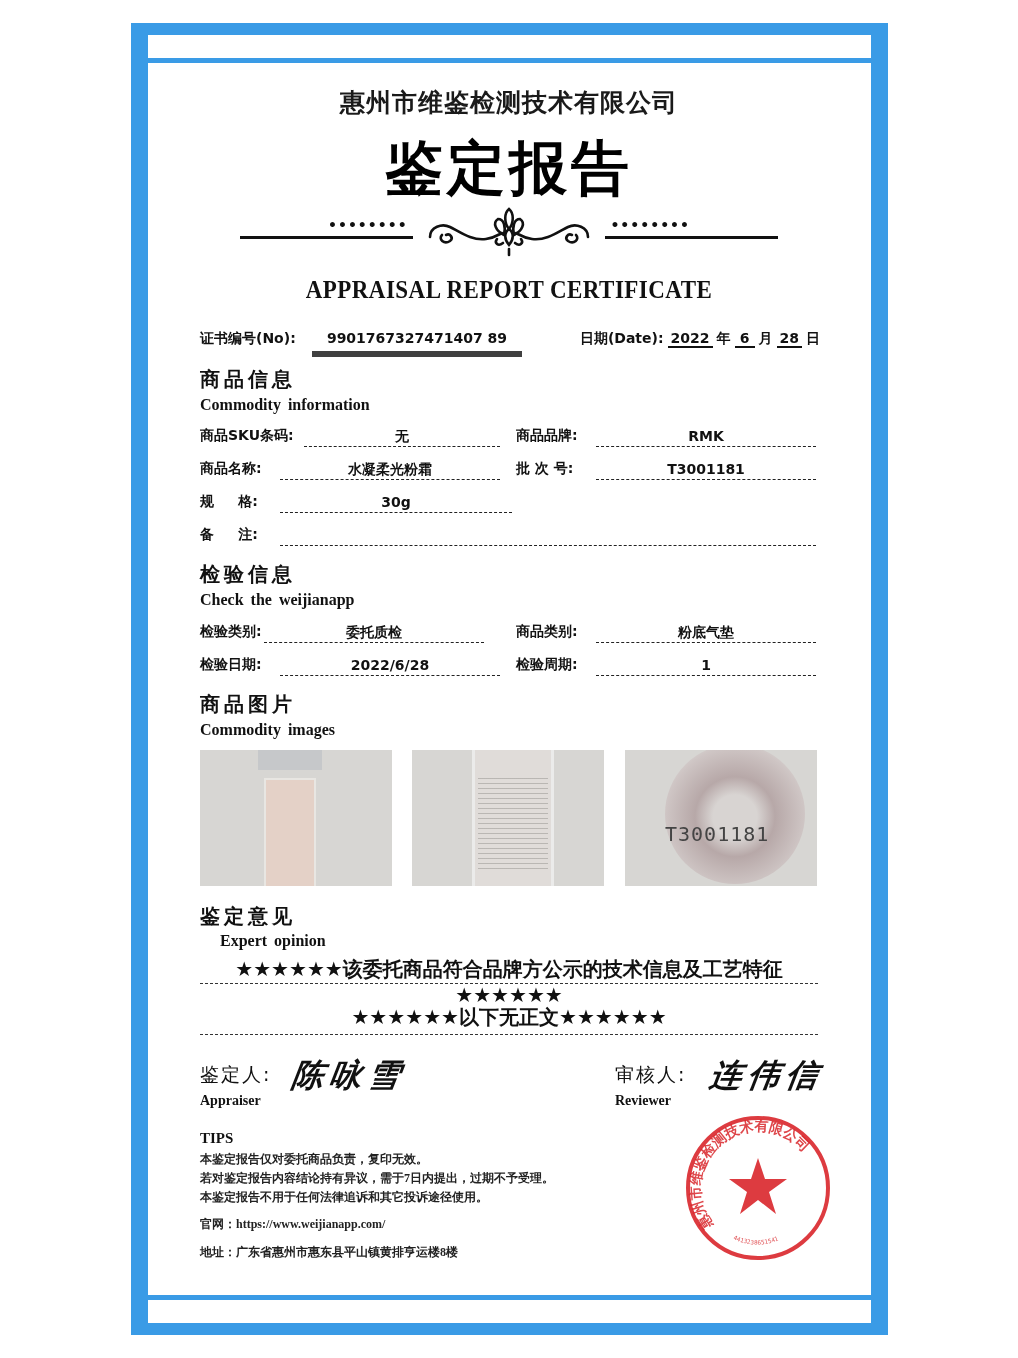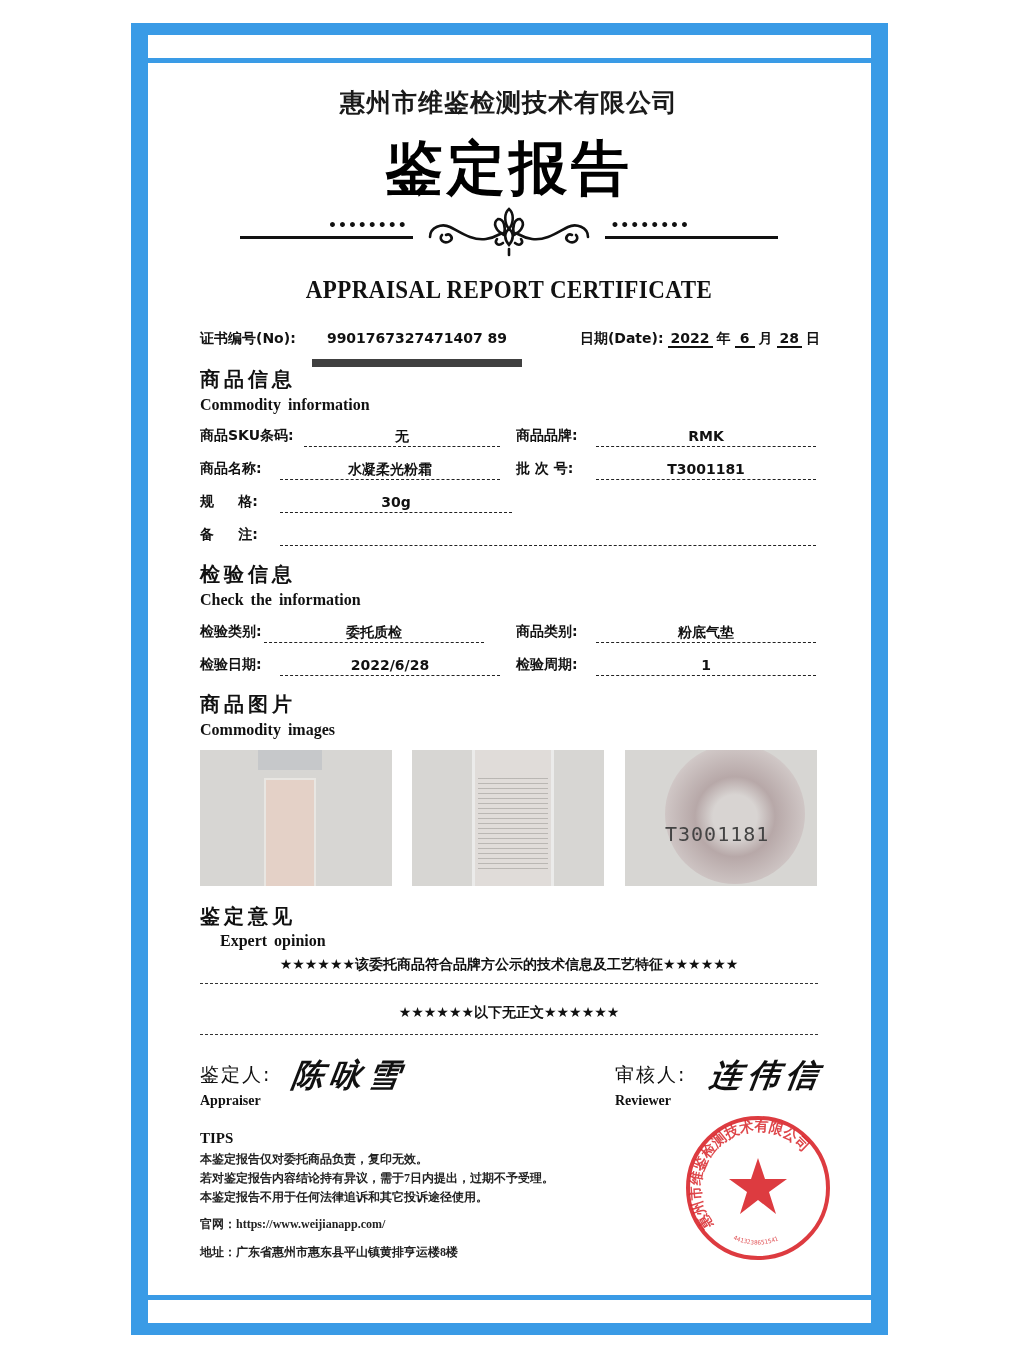--- a/index.html
+++ b/index.html
@@ -20,21 +20,21 @@
   .ornament .line-l { position: absolute; left: 0; top: 31px; width: 173px; height: 3px; background: #111; }
   .ornament .line-r { position: absolute; right: 0; top: 31px; width: 173px; height: 3px; background: #111; }
   .ornament .dots-l { position: absolute; left: 88px; top: 12px; font-size: 14px; letter-spacing: 1px; font-weight: bold; }
   .ornament .dots-r { position: absolute; right: 88px; top: 12px; font-size: 14px; letter-spacing: 1px; font-weight: bold; }
   .ornament svg { position: absolute; left: 180px; top: 0; }
 
   .en-title { position: absolute; top: 276px; left: 0; width: 1018px; text-align: center; font-family: "Liberation Serif", serif; font-size: 25px; font-weight: bold; letter-spacing: 0.5px; transform: scaleX(0.92); }
 
   .row-top { position: absolute; top: 330px; left: 200px; width: 620px; height: 22px; font-size: 14px; font-weight: bold; }
   .cert-no-label { position: absolute; left: 0; top: 0; }
-  .cert-no-val { position: absolute; left: 112px; top: 0; width: 210px; text-align: center; border-bottom: 8px solid #404040; padding-bottom: 13px; }
+  .cert-no-val { position: absolute; left: 112px; top: 0; width: 210px; text-align: center; border-bottom: 6px solid #404040; padding-bottom: 5px; }
   .date-block { position: absolute; right: 0; top: 0; display: flex; align-items: flex-end; gap: 4px; }
   .date-val { border-bottom: 2px solid #111; padding: 0 3px; min-width: 20px; text-align: center; }
 
   .sec-title { position: absolute; left: 200px; font-size: 20px; font-weight: bold; letter-spacing: 4px; }
   .sec-sub { position: absolute; left: 200px; font-family: "Liberation Serif", serif; font-size: 16px; font-weight: bold; word-spacing: 3px; }
 
   .field { position: absolute; height: 22px; font-size: 14px; font-weight: bold; }
   .field .lbl { position: absolute; left: 0; top: 0; white-space: pre; }
   .field .val { position: absolute; top: 0; text-align: center; border-bottom: 1.5px dashed #222; height: 20px; line-height: 18px; font-weight: bold; }
 
@@ -43,21 +43,21 @@
   .img1 { left: 0; }
   .img2 { left: 212px; }
   .img3 { left: 425px; }
   .img1 .bottle { position: absolute; left: 64px; top: 28px; width: 52px; height: 110px; background: #e4d1c7; border: 2px solid #e8e6e2; }
   .img1 .cap { position: absolute; left: 58px; top: 0; width: 64px; height: 20px; background: #c6c8ca; }
   .img2 .bottle { position: absolute; left: 60px; top: 0; width: 82px; height: 136px; background: #e0dcd9; border-left: 3px solid #ebebea; border-right: 3px solid #ebebea; }
   .img2 .txt { position: absolute; left: 66px; top: 24px; width: 70px; height: 96px; background: repeating-linear-gradient(to bottom, transparent 0 4px, #9a9894 4px 5px); opacity: 0.55; }
   .img3 .disc { position: absolute; left: 40px; top: -6px; width: 140px; height: 140px; border-radius: 50%; background: radial-gradient(circle at 50% 52%, #d8d4d2 0 22px, #b7a8a8 40px, #cfc6c5 70px, #d9d7d4 80px); }
   .img3 .lot { position: absolute; left: 40px; top: 72px; font-family: "DejaVu Sans Mono", monospace; font-size: 20px; color: #444; letter-spacing: 1px; }
 
-  .opinion { position: absolute; left: 200px; width: 618px; text-align: center; font-size: 14px; font-weight: bold; }
+  .opinion { position: absolute; left: 200px; width: 618px; text-align: center; font-size: 20px; font-weight: bold; }
   .dash-line { position: absolute; left: 200px; width: 618px; border-top: 1.5px dashed #333; }
 
   .sign { position: absolute; top: 1062px; font-size: 19px; font-weight: normal; letter-spacing: 2px; }
   .sign-sub { position: absolute; top: 1093px; font-family: "Liberation Serif", serif; font-size: 14px; font-weight: bold; }
   .signature { position: absolute; font-family: "DejaVu Serif", serif; font-size: 32px; font-style: italic; font-weight: bold; letter-spacing: 6px; transform: skewX(-8deg); }
 
   .tips-title { position: absolute; top: 1130px; left: 200px; font-family: "Liberation Serif", serif; font-size: 15px; font-weight: bold; }
   .tips-line { position: absolute; left: 200px; font-family: "Liberation Serif", serif; font-size: 12px; font-weight: bold; color: #222; }
 
   .seal { position: absolute; left: 683px; top: 1113px; width: 150px; height: 150px; }
@@ -134,21 +134,21 @@
 <div class="field" style="left:200px; top:493px; width:312px;">
   <span class="lbl">规     格:</span>
   <span class="val" style="left:80px; width:232px;">30g</span>
 </div>
 <div class="field" style="left:200px; top:526px; width:616px;">
   <span class="lbl">备     注:</span>
   <span class="val" style="left:80px; width:536px;"></span>
 </div>
 
 <div class="sec-title" style="top:561px;">检验信息</div>
-<div class="sec-sub" style="top:591px;">Check the information</div>
+<div class="sec-sub" style="top:591px;">Check the weijianapp</div>
 
 <div class="field" style="left:200px; top:623px; width:300px;">
   <span class="lbl">检验类别:</span>
   <span class="val" style="left:64px; width:220px;">委托质检</span>
 </div>
 <div class="field" style="left:516px; top:623px; width:300px;">
   <span class="lbl">商品类别:</span>
   <span class="val" style="left:80px; width:220px;">粉底气垫</span>
 </div>
 <div class="field" style="left:200px; top:656px; width:300px;">

